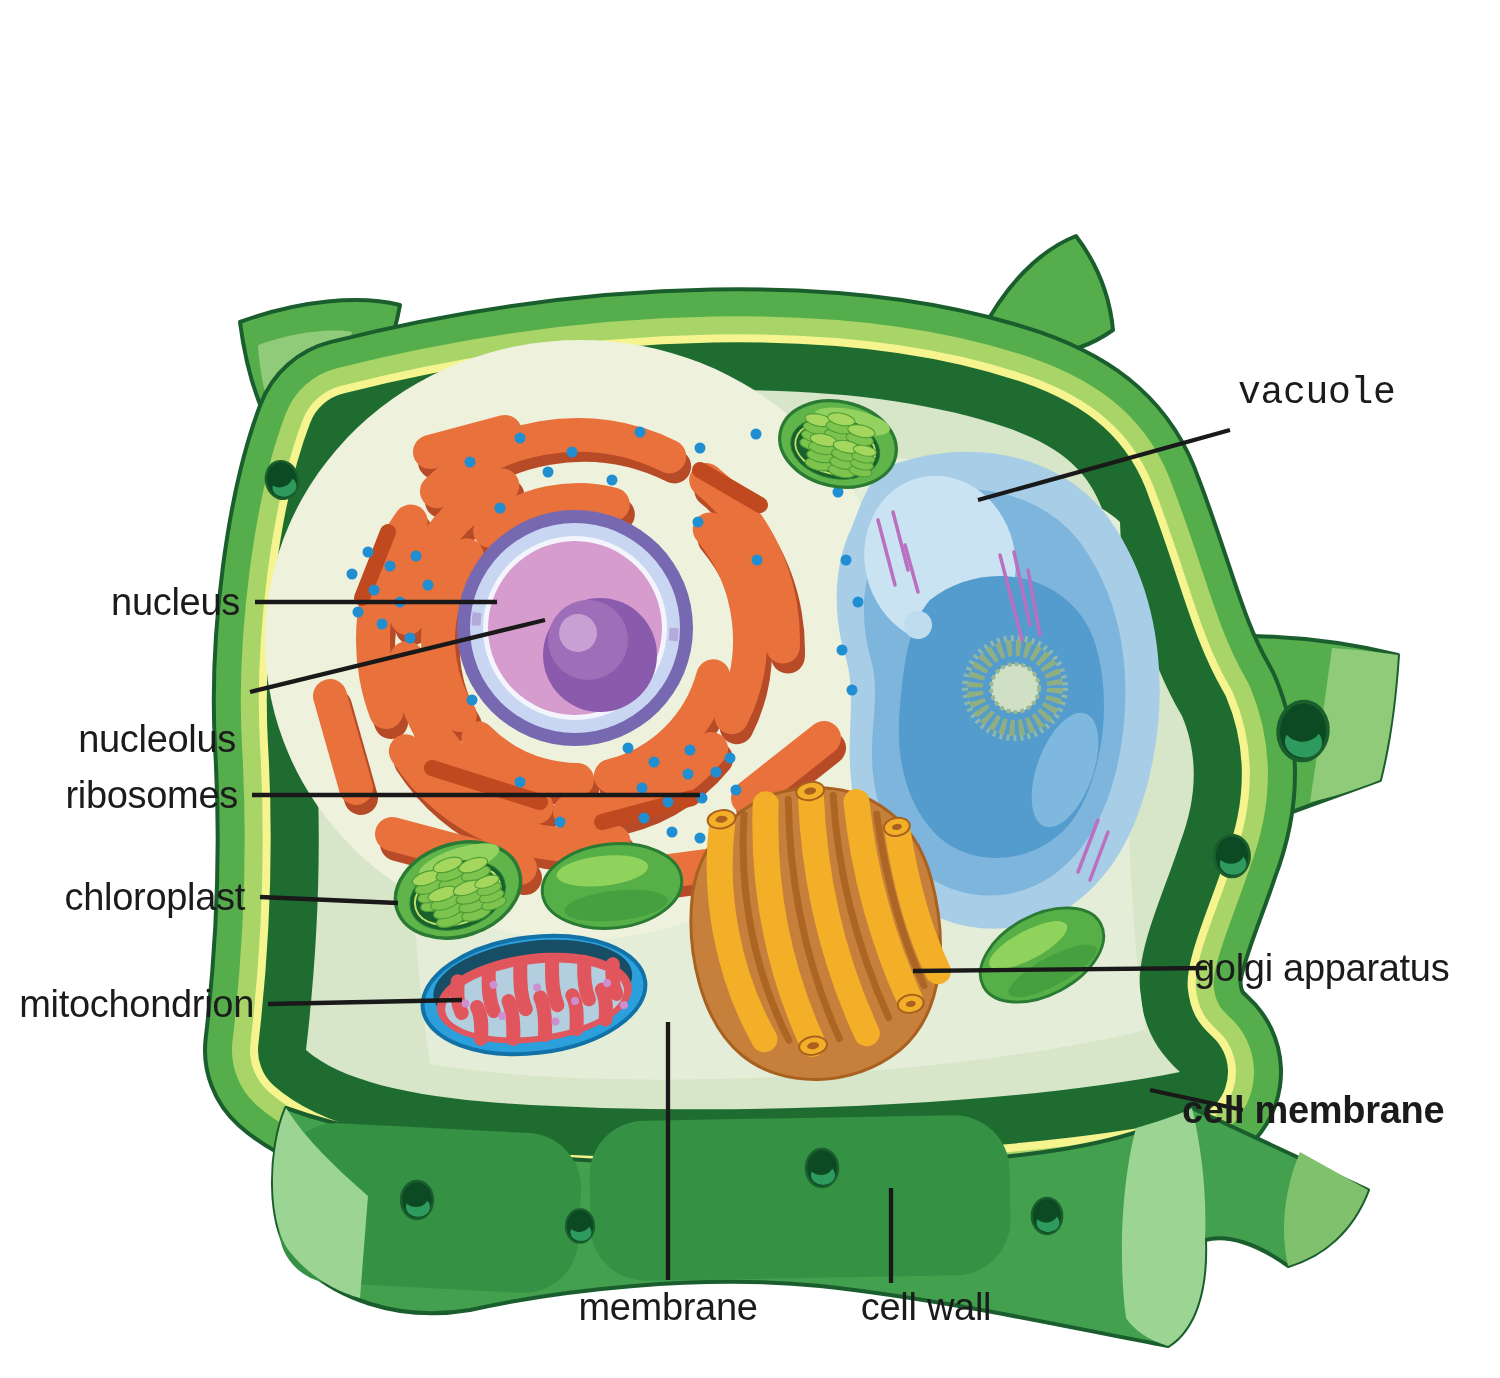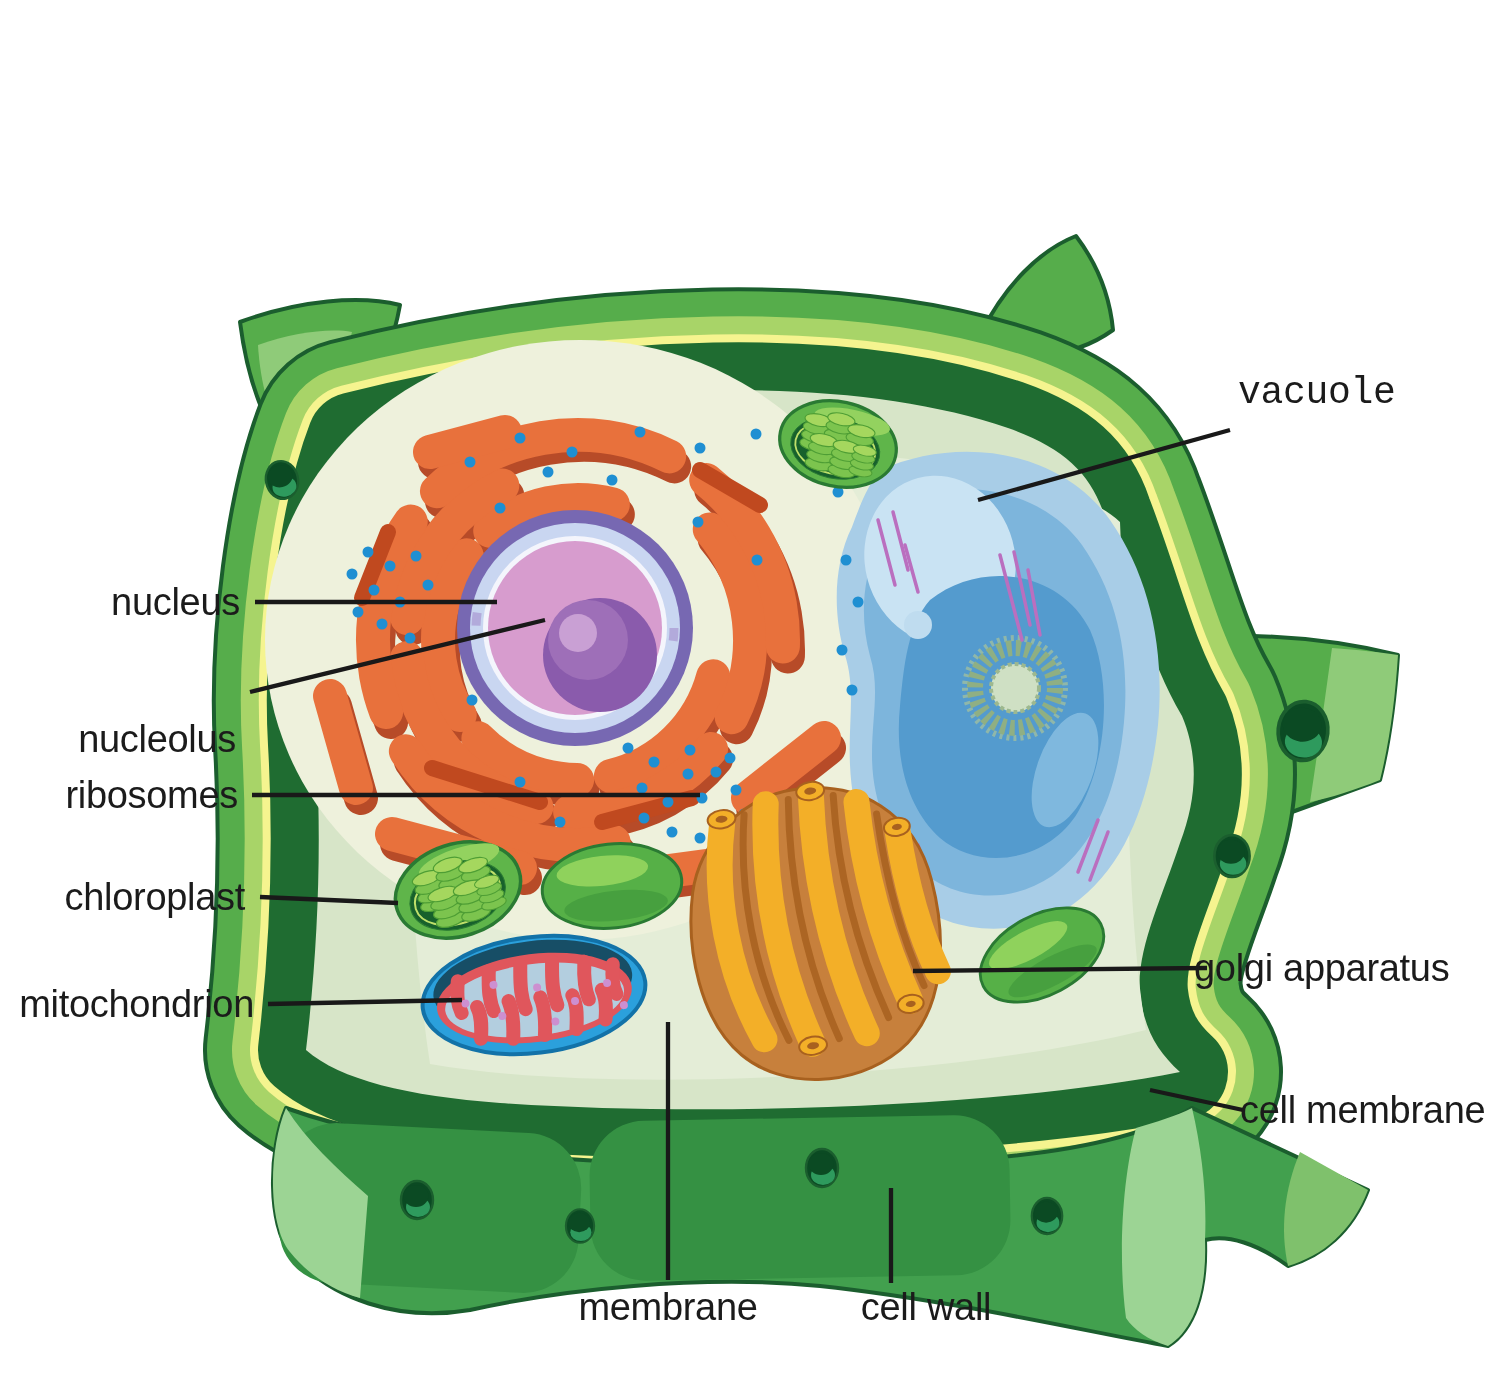--- a/index.html
+++ b/index.html
@@ -295,18 +295,18 @@
   </svg>
 
   <div>
     <div class="lbl" style="right:1260px;top:602px;text-align:right;">nucleus</div>
     <div class="lbl" style="right:1264px;top:692px;margin-top:47px;">nucleolus</div>
     <div class="lbl" style="right:1262px;top:795px;">ribosomes</div>
     <div class="lbl" style="right:1255px;top:897px;">chloroplast</div>
     <div class="lbl" style="right:1246px;top:1004px;">mitochondrion</div>
     <div class="lbl" style="left:1238px;top:393px;font-family:Liberation Mono, monospace;">vacuole</div>
     <div class="lbl" style="left:1162px;top:968px;margin-left:32px;">golgi apparatus</div>
-    <div class="lbl" style="left:1240px;top:1110px;">cell membrane</div>
+    <div class="lbl" style="left:1182px;top:1110px;font-weight:bold;">cell membrane</div>
     <div class="lbl c" style="left:668px;top:1307px;">membrane</div>
     <div class="lbl c" style="left:926px;top:1307px;">cell wall</div>
   </div>
 
 </div>
 
 </body></html>

